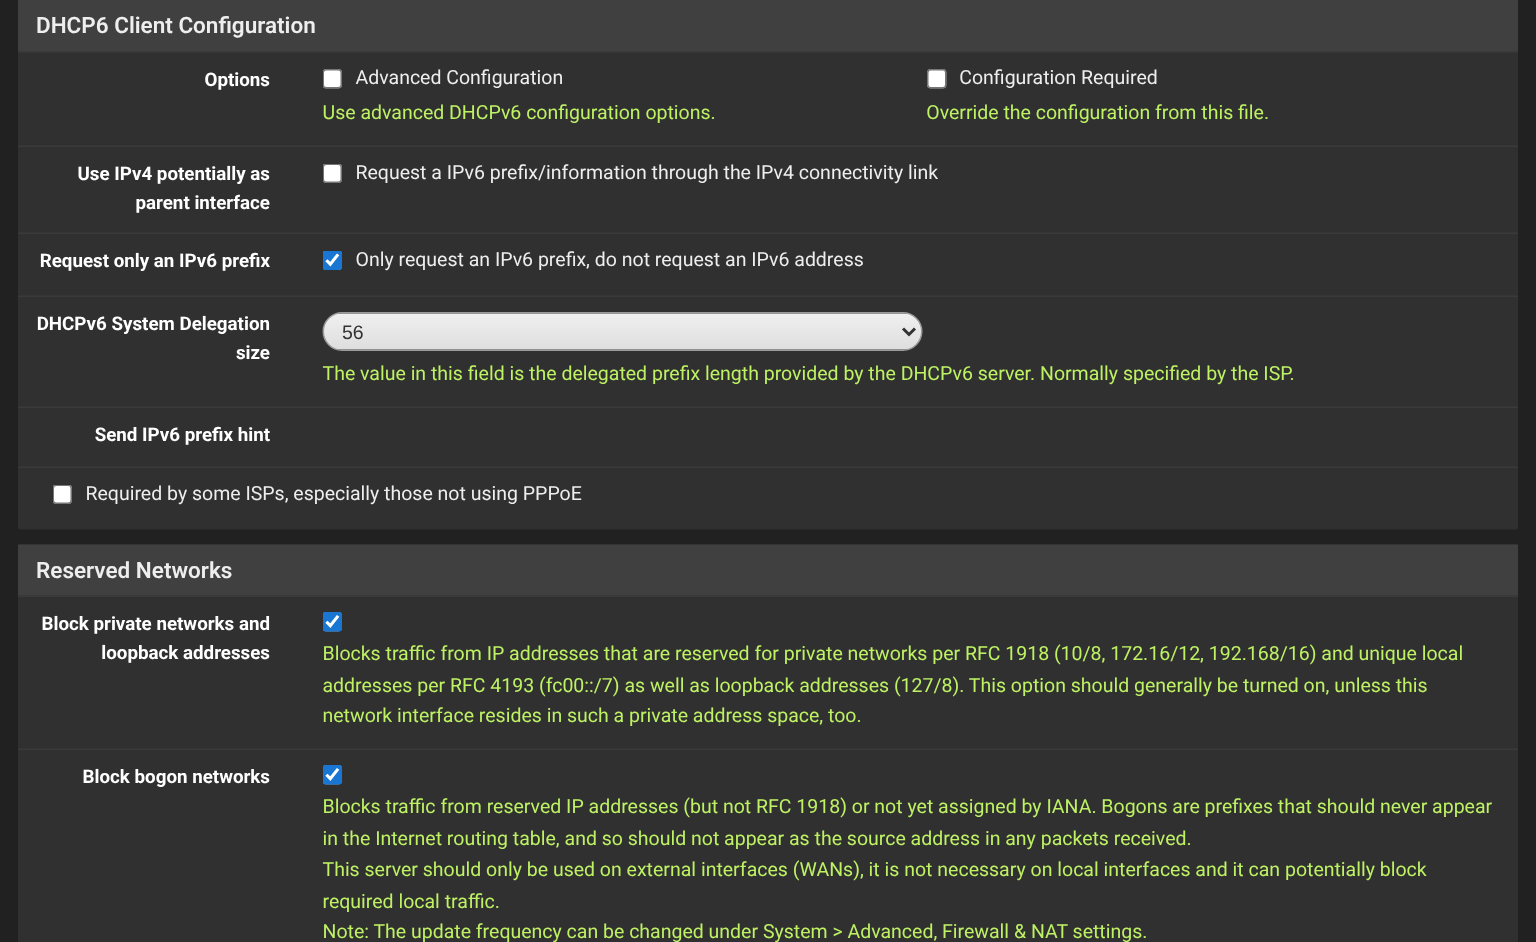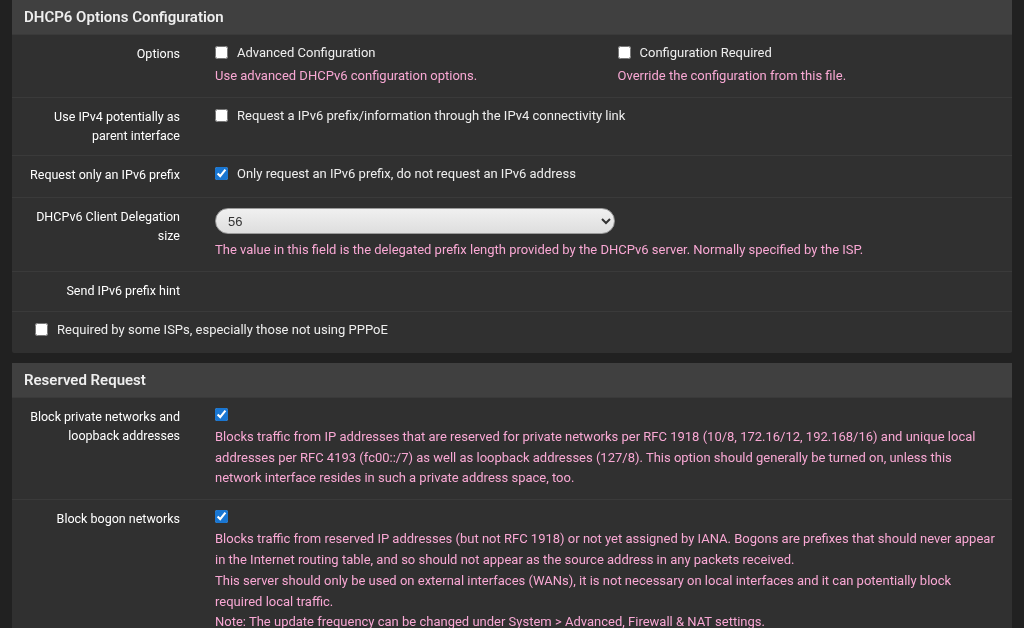--- a/index.html
+++ b/index.html
@@ -26,21 +26,21 @@
   .form-group {
     display: flex;
     padding: 10px 0;
     border-top: 1px solid #3a3a3a;
   }
   .panel > .form-group:first-of-type { border-top: none; }
   .col-label {
     width: 180px;
     padding: 0 12px;
     text-align: right;
-    font-weight: 400;
+    font-weight: 700;
     font-size: 12.5px;
     color: #ffffff;
     line-height: 1.5;
   }
   .col-content {
     flex: 1;
     padding: 0 12px 0 0;
     display: flex;
     gap: 20px;
     margin-left: 23px;
@@ -56,42 +56,42 @@
     color: #eeeeee;
     font-size: 13px;
   }
   input[type="checkbox"] {
     width: 13px;
     height: 13px;
     accent-color: #1976d2;
     cursor: pointer;
   }
   .help-text {
-    color: #f9a8d4;
+    color: #bef264;
     font-size: 13px;
     line-height: 1.6;
   }
   select {
     width: 400px;
     background: linear-gradient(#f0f0f0, #dedede);
     border: 1px solid #9a9a9a;
     border-radius: 13px;
     padding: 4px 8px;
     font-size: 13px;
     color: #333;
     cursor: pointer;
     height: 26px;
     margin-bottom: 6px;
   }
 </style>
 </head>
 <body>
 
 <div class="panel">
-  <div class="panel-heading">DHCP6 Options Configuration</div>
+  <div class="panel-heading">DHCP6 Client Configuration</div>
 
   <div class="form-group">
     <div class="col-label">Options</div>
     <div class="col-content">
       <div class="option-block">
         <div class="checkbox-row">
           <input type="checkbox" style="">
           <label>Advanced Configuration</label>
         </div>
         <div class="help-text">Use advanced DHCPv6 configuration options.</div>
@@ -124,21 +124,21 @@
       <div class="option-block">
         <div class="checkbox-row">
           <input type="checkbox" checked="" style="">
           <label>Only request an IPv6 prefix, do not request an IPv6 address</label>
         </div>
       </div>
     </div>
   </div>
 
   <div class="form-group">
-    <div class="col-label">DHCPv6 Client Delegation size</div>
+    <div class="col-label">DHCPv6 System Delegation size</div>
     <div class="col-content">
       <div class="option-block">
         <select>
           <option>56</option>
         </select>
         <div class="help-text">The value in this field is the delegated prefix length provided by the DHCPv6 server. Normally specified by the ISP.</div>
       </div>
     </div>
   </div>
 
@@ -152,21 +152,21 @@
         <div class="checkbox-row">
           <input type="checkbox" style="">
           <label>Required by some ISPs, especially those not using PPPoE</label>
         </div>
       </div>
     </div>
   </div>
 </div>
 
 <div class="panel">
-  <div class="panel-heading">Reserved Request</div>
+  <div class="panel-heading">Reserved Networks</div>
 
   <div class="form-group">
     <div class="col-label">Block private networks and loopback addresses</div>
     <div class="col-content">
       <div class="option-block">
         <div class="checkbox-row">
           <input type="checkbox" checked="" style="">
         </div>
         <div class="help-text">Blocks traffic from IP addresses that are reserved for private networks per RFC 1918 (10/8, 172.16/12, 192.168/16) and unique local addresses per RFC 4193 (fc00::/7) as well as loopback addresses (127/8). This option should generally be turned on, unless this network interface resides in such a private address space, too.</div>
       </div>

